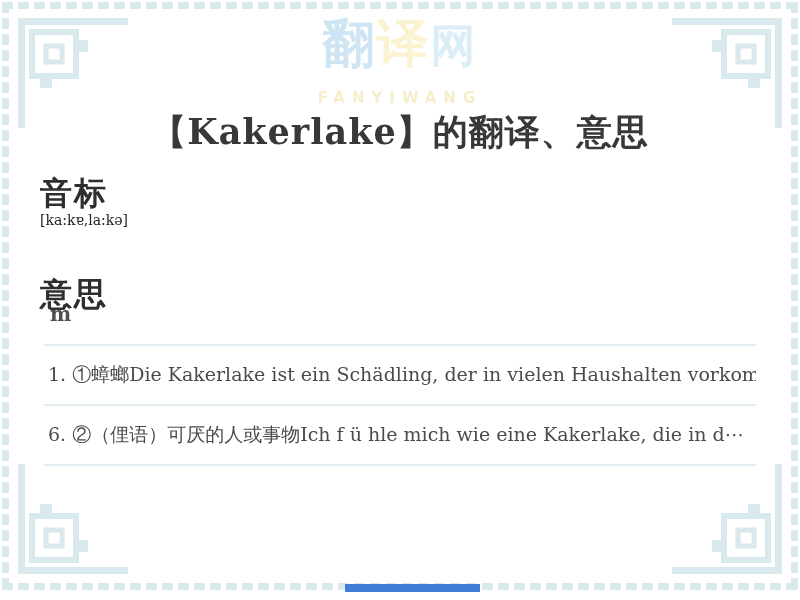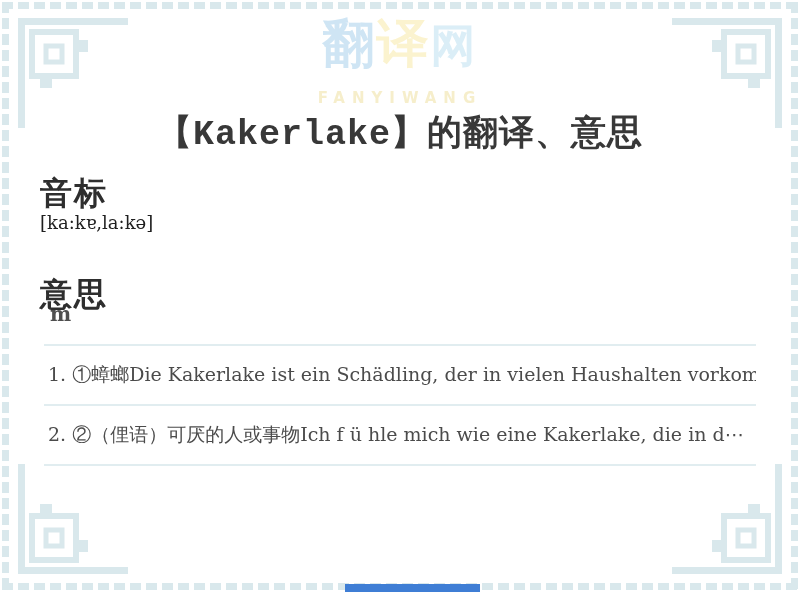--- a/index.html
+++ b/index.html
@@ -31,27 +31,27 @@
   
   .logo { position:absolute; top:16px; left:0; right:0; text-align:center;
           font-family:"DejaVu Sans","Liberation Sans",sans-serif; }
   .logo-chars { font-size:52px; font-weight:bold; line-height:1.05; letter-spacing:2px; }
   .lc0 { color:#cfe5f4; }
   .lc1 { color:#fbf3cf; }
   .lc2 { color:#dbeef7; font-size:45px; }
   .logo-sub { margin-top:18px; font-size:15px; font-weight:bold; letter-spacing:7px; color:#f6eecb; }
 
   .page-title { position:absolute; top:86px; left:0; right:0; text-align:center;
-                font-size:35px; font-weight:bold; color:#383838; letter-spacing:1px;font-family:Liberation Mono, monospace; }
+                font-size:35px; font-weight:bold; color:#383838; letter-spacing:1px; }
 
   .sec-label { position:absolute; left:40px; font-size:32px; font-weight:bold; color:#2e2e2e; letter-spacing:2px; }
   .label-phonetic { top:172px; }
   .label-meaning  { top:249px;margin-top:24px; }
 
-  .phonetic-value { position:absolute; top:212px; left:40px; font-size:18px; color:#1f1f1f; }
+  .phonetic-value { position:absolute; top:212px; left:40px; font-size:14px; color:#1f1f1f; }
 
   .gender { position:absolute; top:302px; left:50px; font-size:20px; font-weight:bold; color:#4f4f4f; }
 
   .defs { position:absolute; top:344px; left:44px; right:44px; }
   .def-row { height:58px; display:flex; align-items:center;
              border-top:2px solid #e1edf0;
              font-size:19px; color:#4b4b4b; padding-left:4px;
              white-space:nowrap; overflow:hidden; }
   .def-row:last-child { border-bottom:2px solid #e1edf0; }
 
@@ -110,18 +110,18 @@
   <h1 class="page-title">【Kakerlake】的翻译、意思</h1>
 
   <div class="sec-label label-phonetic">音标</div>
   <div class="phonetic-value">[ka:kɐ,la:kə]</div>
 
   <div class="sec-label label-meaning">意思</div>
   <div class="gender">m</div>
 
   <div class="defs">
     <div class="def-row">1. ①蟑螂Die Kakerlake ist ein Schädling, der in vielen Haushalten vorkomm⋯</div>
-    <div class="def-row">2. ②（俚语）可厌的人或事物Ich f ü hle mich wie eine Kakerlake, die in d⋯</div>
+    <div class="def-row">6. ②（俚语）可厌的人或事物Ich f ü hle mich wie eine Kakerlake, die in d⋯</div>
   </div>
 
   <div class="accent-bar"></div>
 
 </div>
 
 </body></html>

